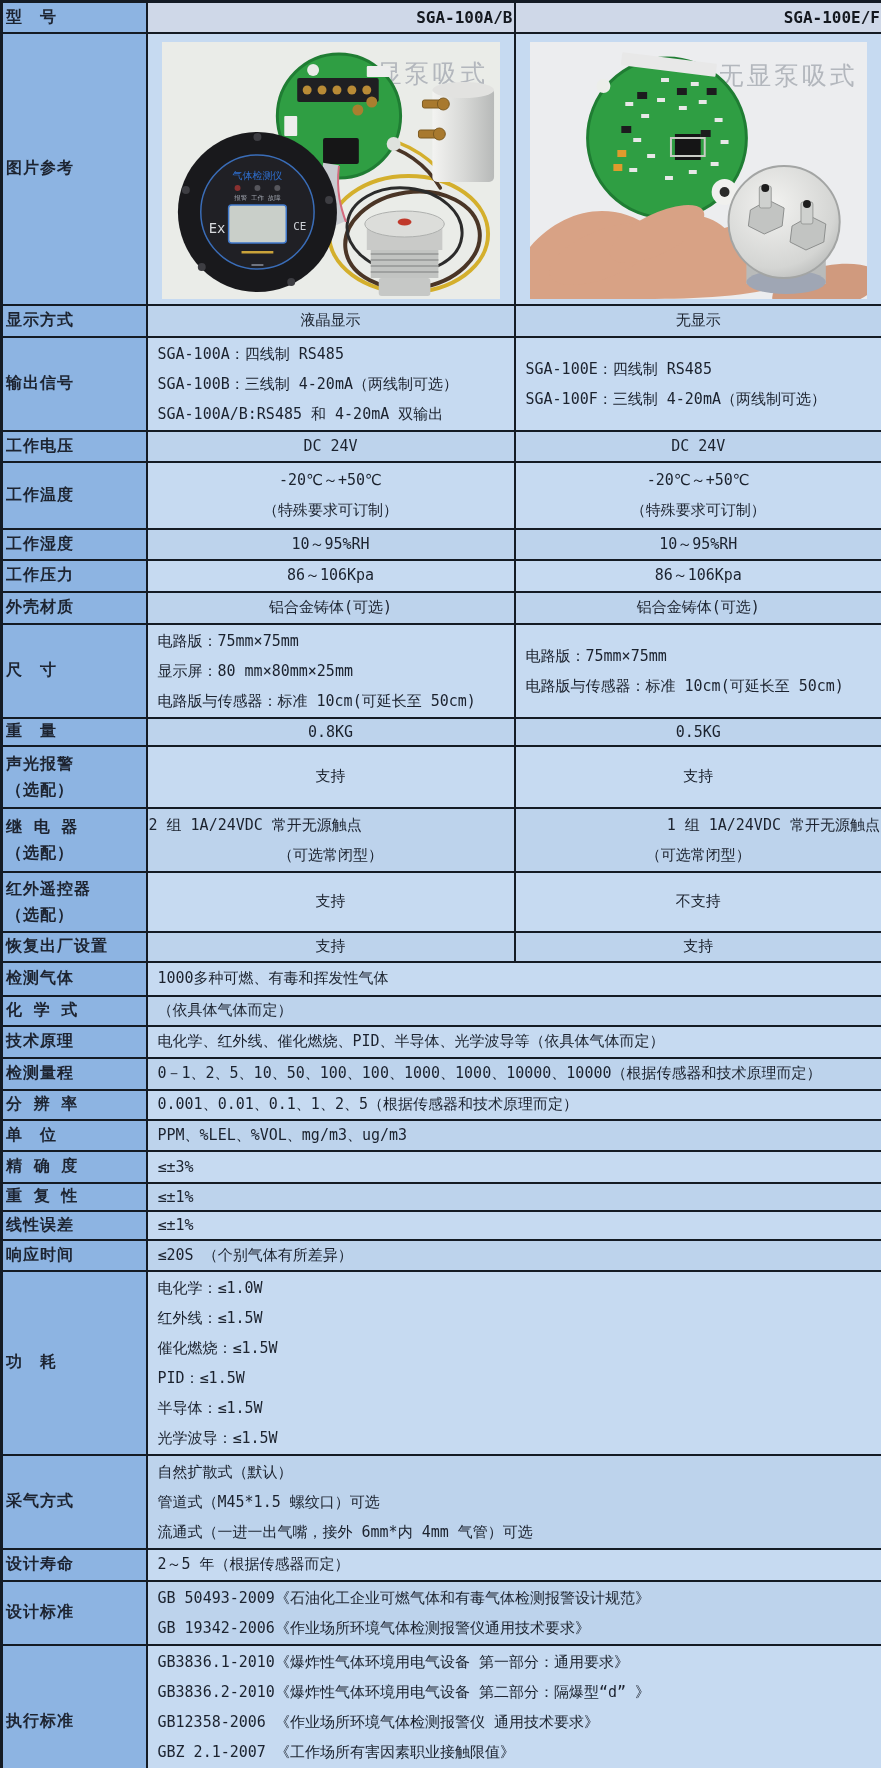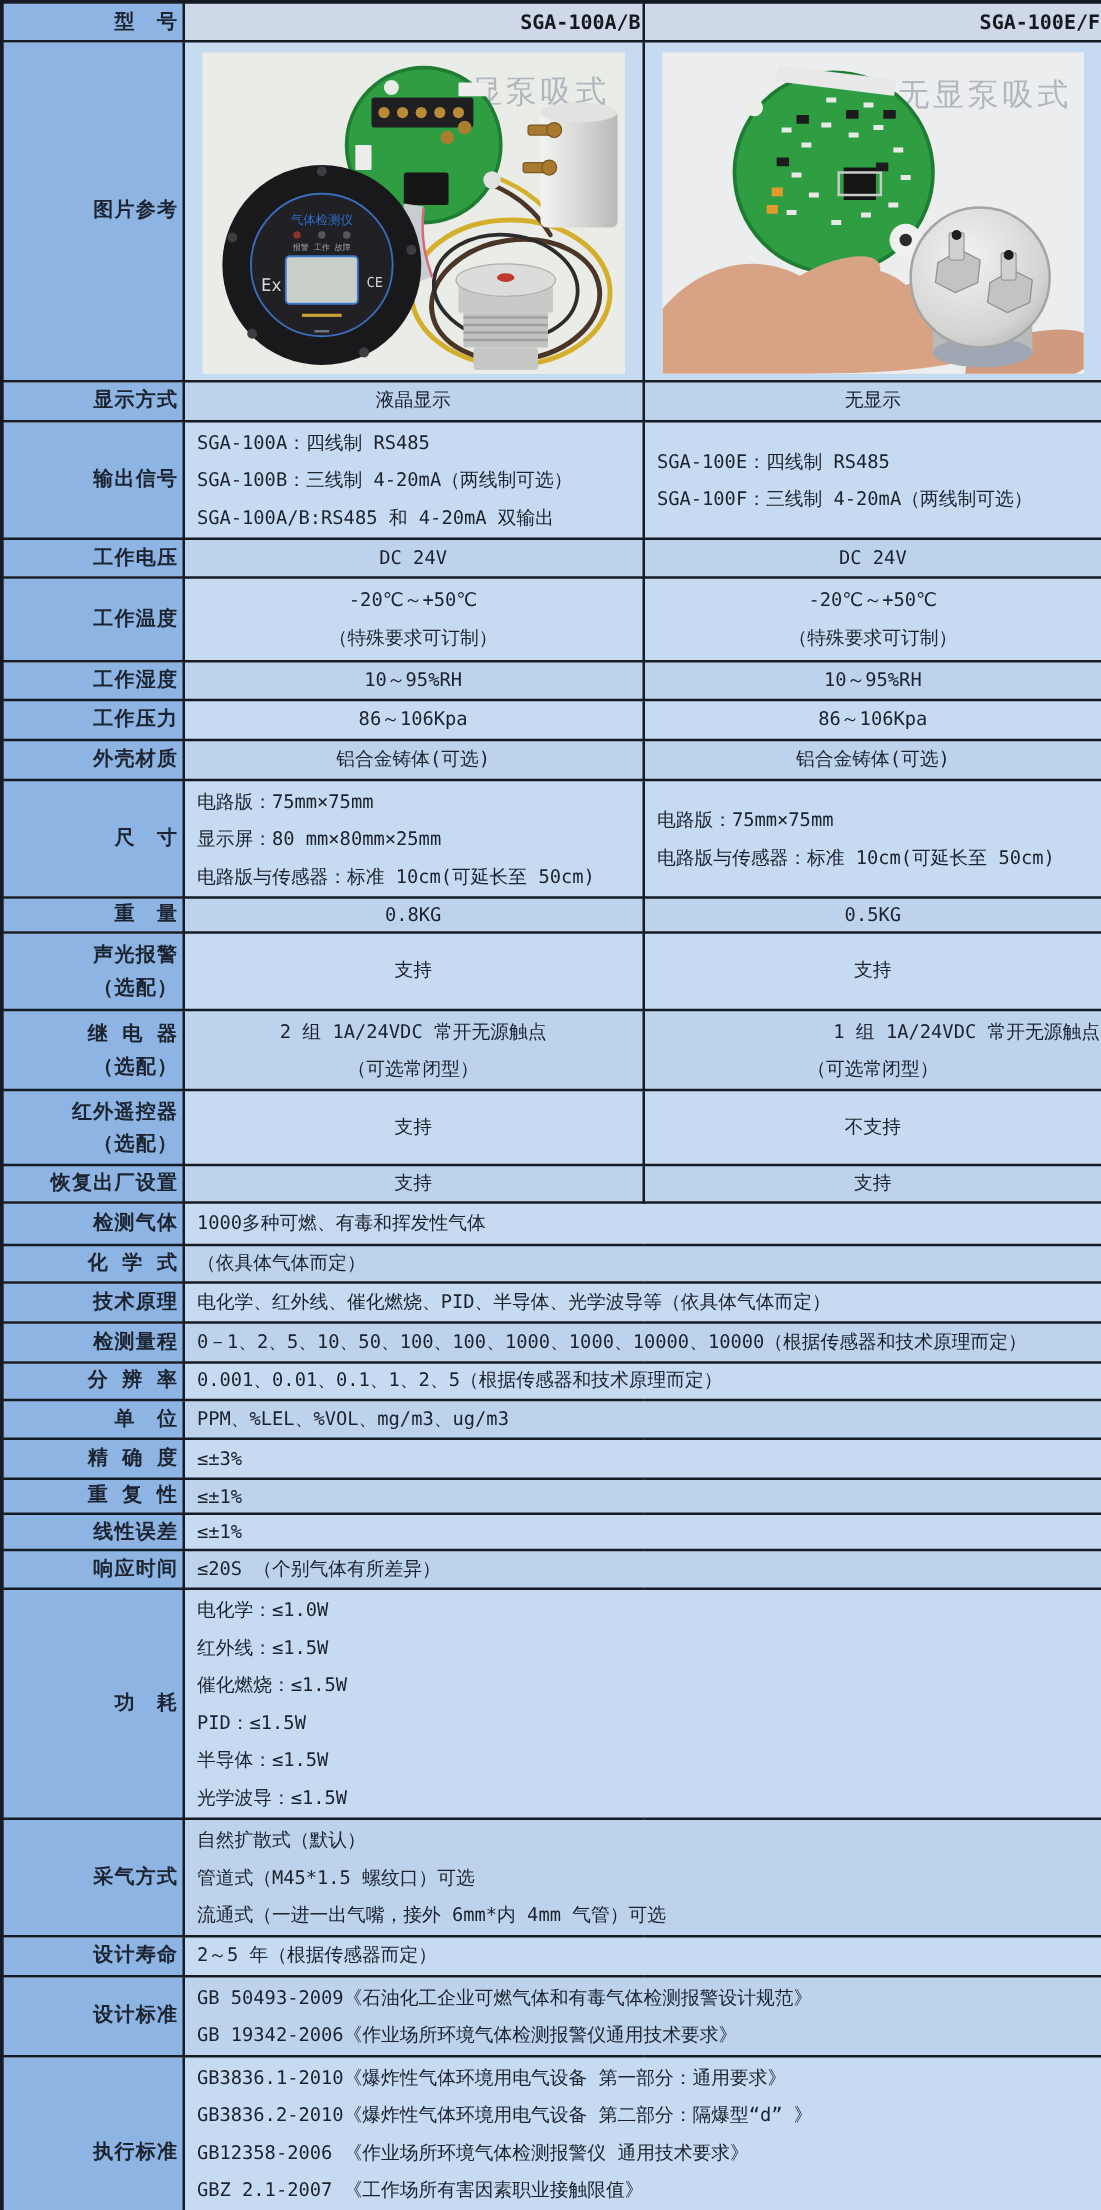--- a/index.html
+++ b/index.html
@@ -10,21 +10,21 @@
     table-layout:fixed;
     background:#C6DAF1;
     font-family:"DejaVu Sans Mono","DejaVu Sans","Liberation Sans",sans-serif;
     color:#1b222e;
     border:3px solid #141b24;
   }
   th,td{border:2px solid #141b24;overflow:hidden;vertical-align:middle;}
   th.lbl{
     background:#8DB4E2;
     font-size:16px;font-weight:bold;
-    text-align:right;padding:0 3px;color:#1d2431;
+    text-align:left;padding:0 3px;color:#1d2431;
     letter-spacing:1px;
   }
   th.colhdr{background:#CFD8E8;font-size:16px;font-weight:bold;text-align:right;color:#14181f;}
   td{font-size:15px;}
   td.c{text-align:center;}
   td.l{text-align:left;padding-left:10px;}
   tr.alt td{background:#BDD3EC;}
   .ln{line-height:30px;white-space:nowrap;text-align:left;}
   .lbl2{line-height:26px;}
   td.photocell{padding:8px 14px 3px 14px;vertical-align:top;}
@@ -302,21 +302,21 @@
   <td class="c">支持</td>
   <td class="c">支持</td>
 </tr>
 
 <tr style="height:61px" class="alt">
   <th class="lbl">
     <div class="lbl2">继 电 器</div>
     <div class="lbl2">（选配）</div>
   </th>
   <td class="c">
-    <div class="ln" style="text-align:center">2 组 1A/24VDC 常开无源触点</div>
+    <div class="ln" style="">2 组 1A/24VDC 常开无源触点</div>
     <div class="ln" style="text-align:center">（可选常闭型）</div>
   </td>
   <td class="c">
     <div class="ln" style="text-align:right">1 组 1A/24VDC 常开无源触点</div>
     <div class="ln" style="text-align:center">（可选常闭型）</div>
   </td>
 </tr>
 
 <tr style="height:60px">
   <th class="lbl">

